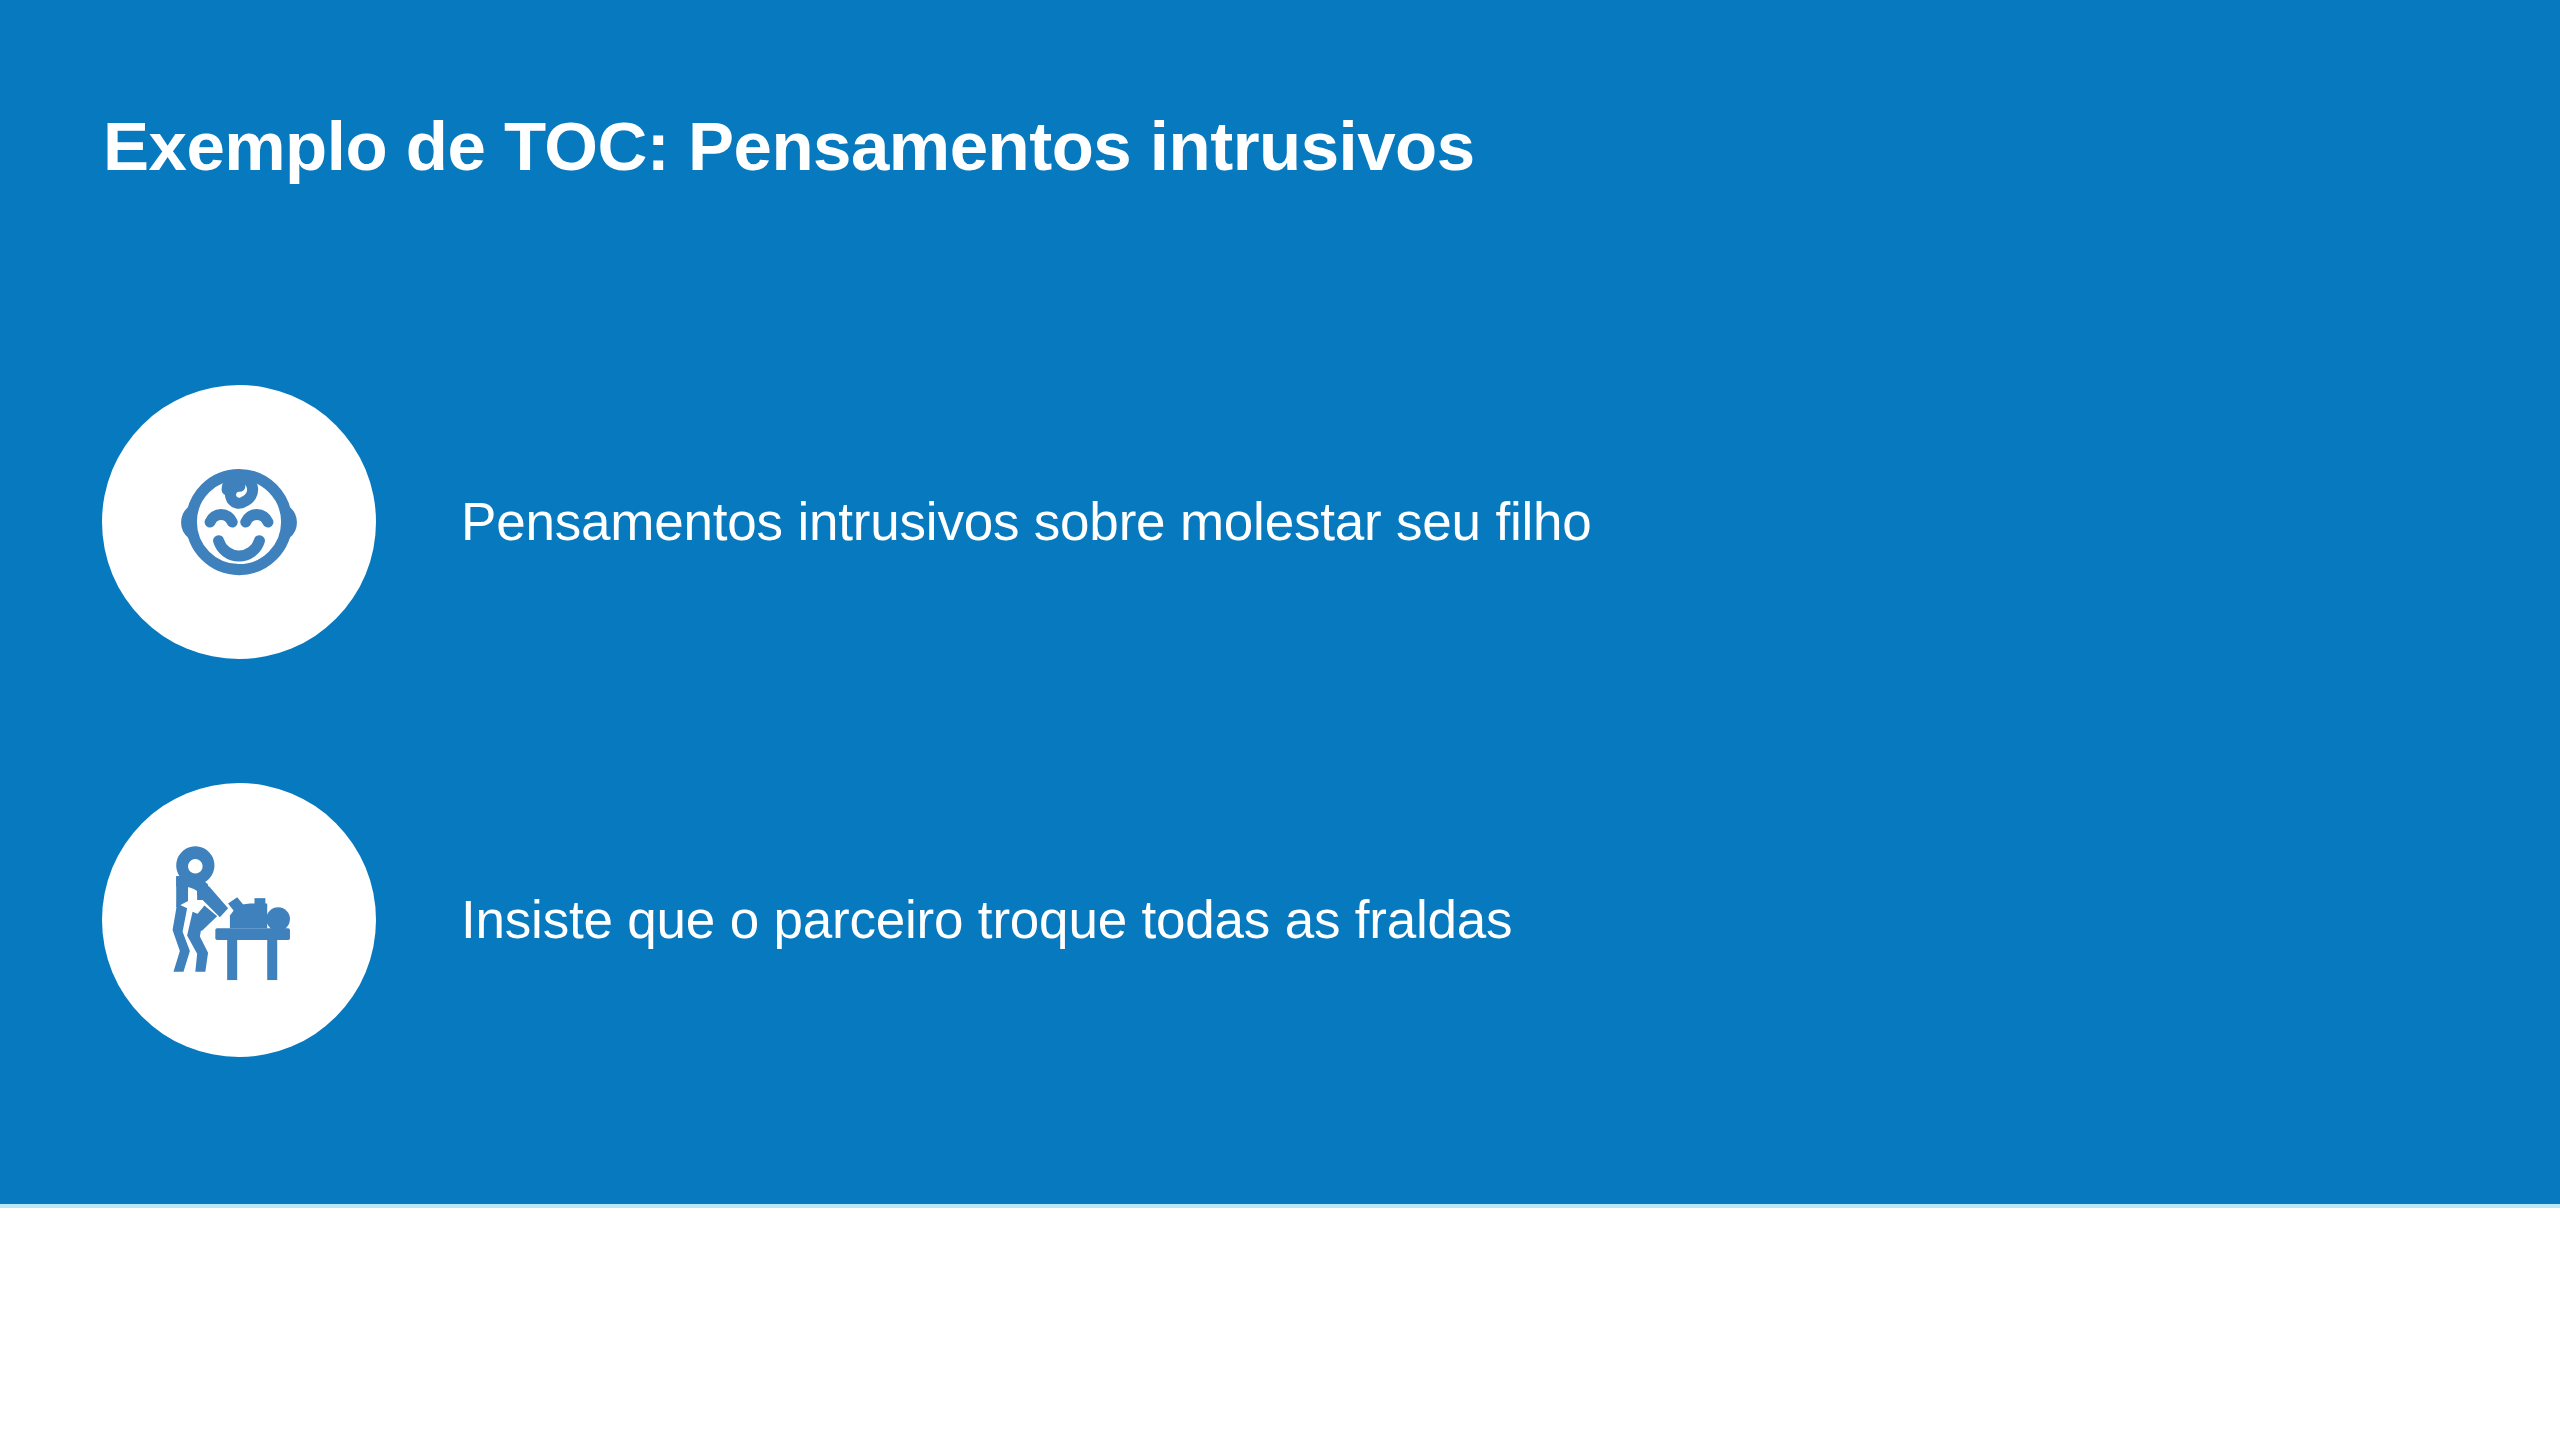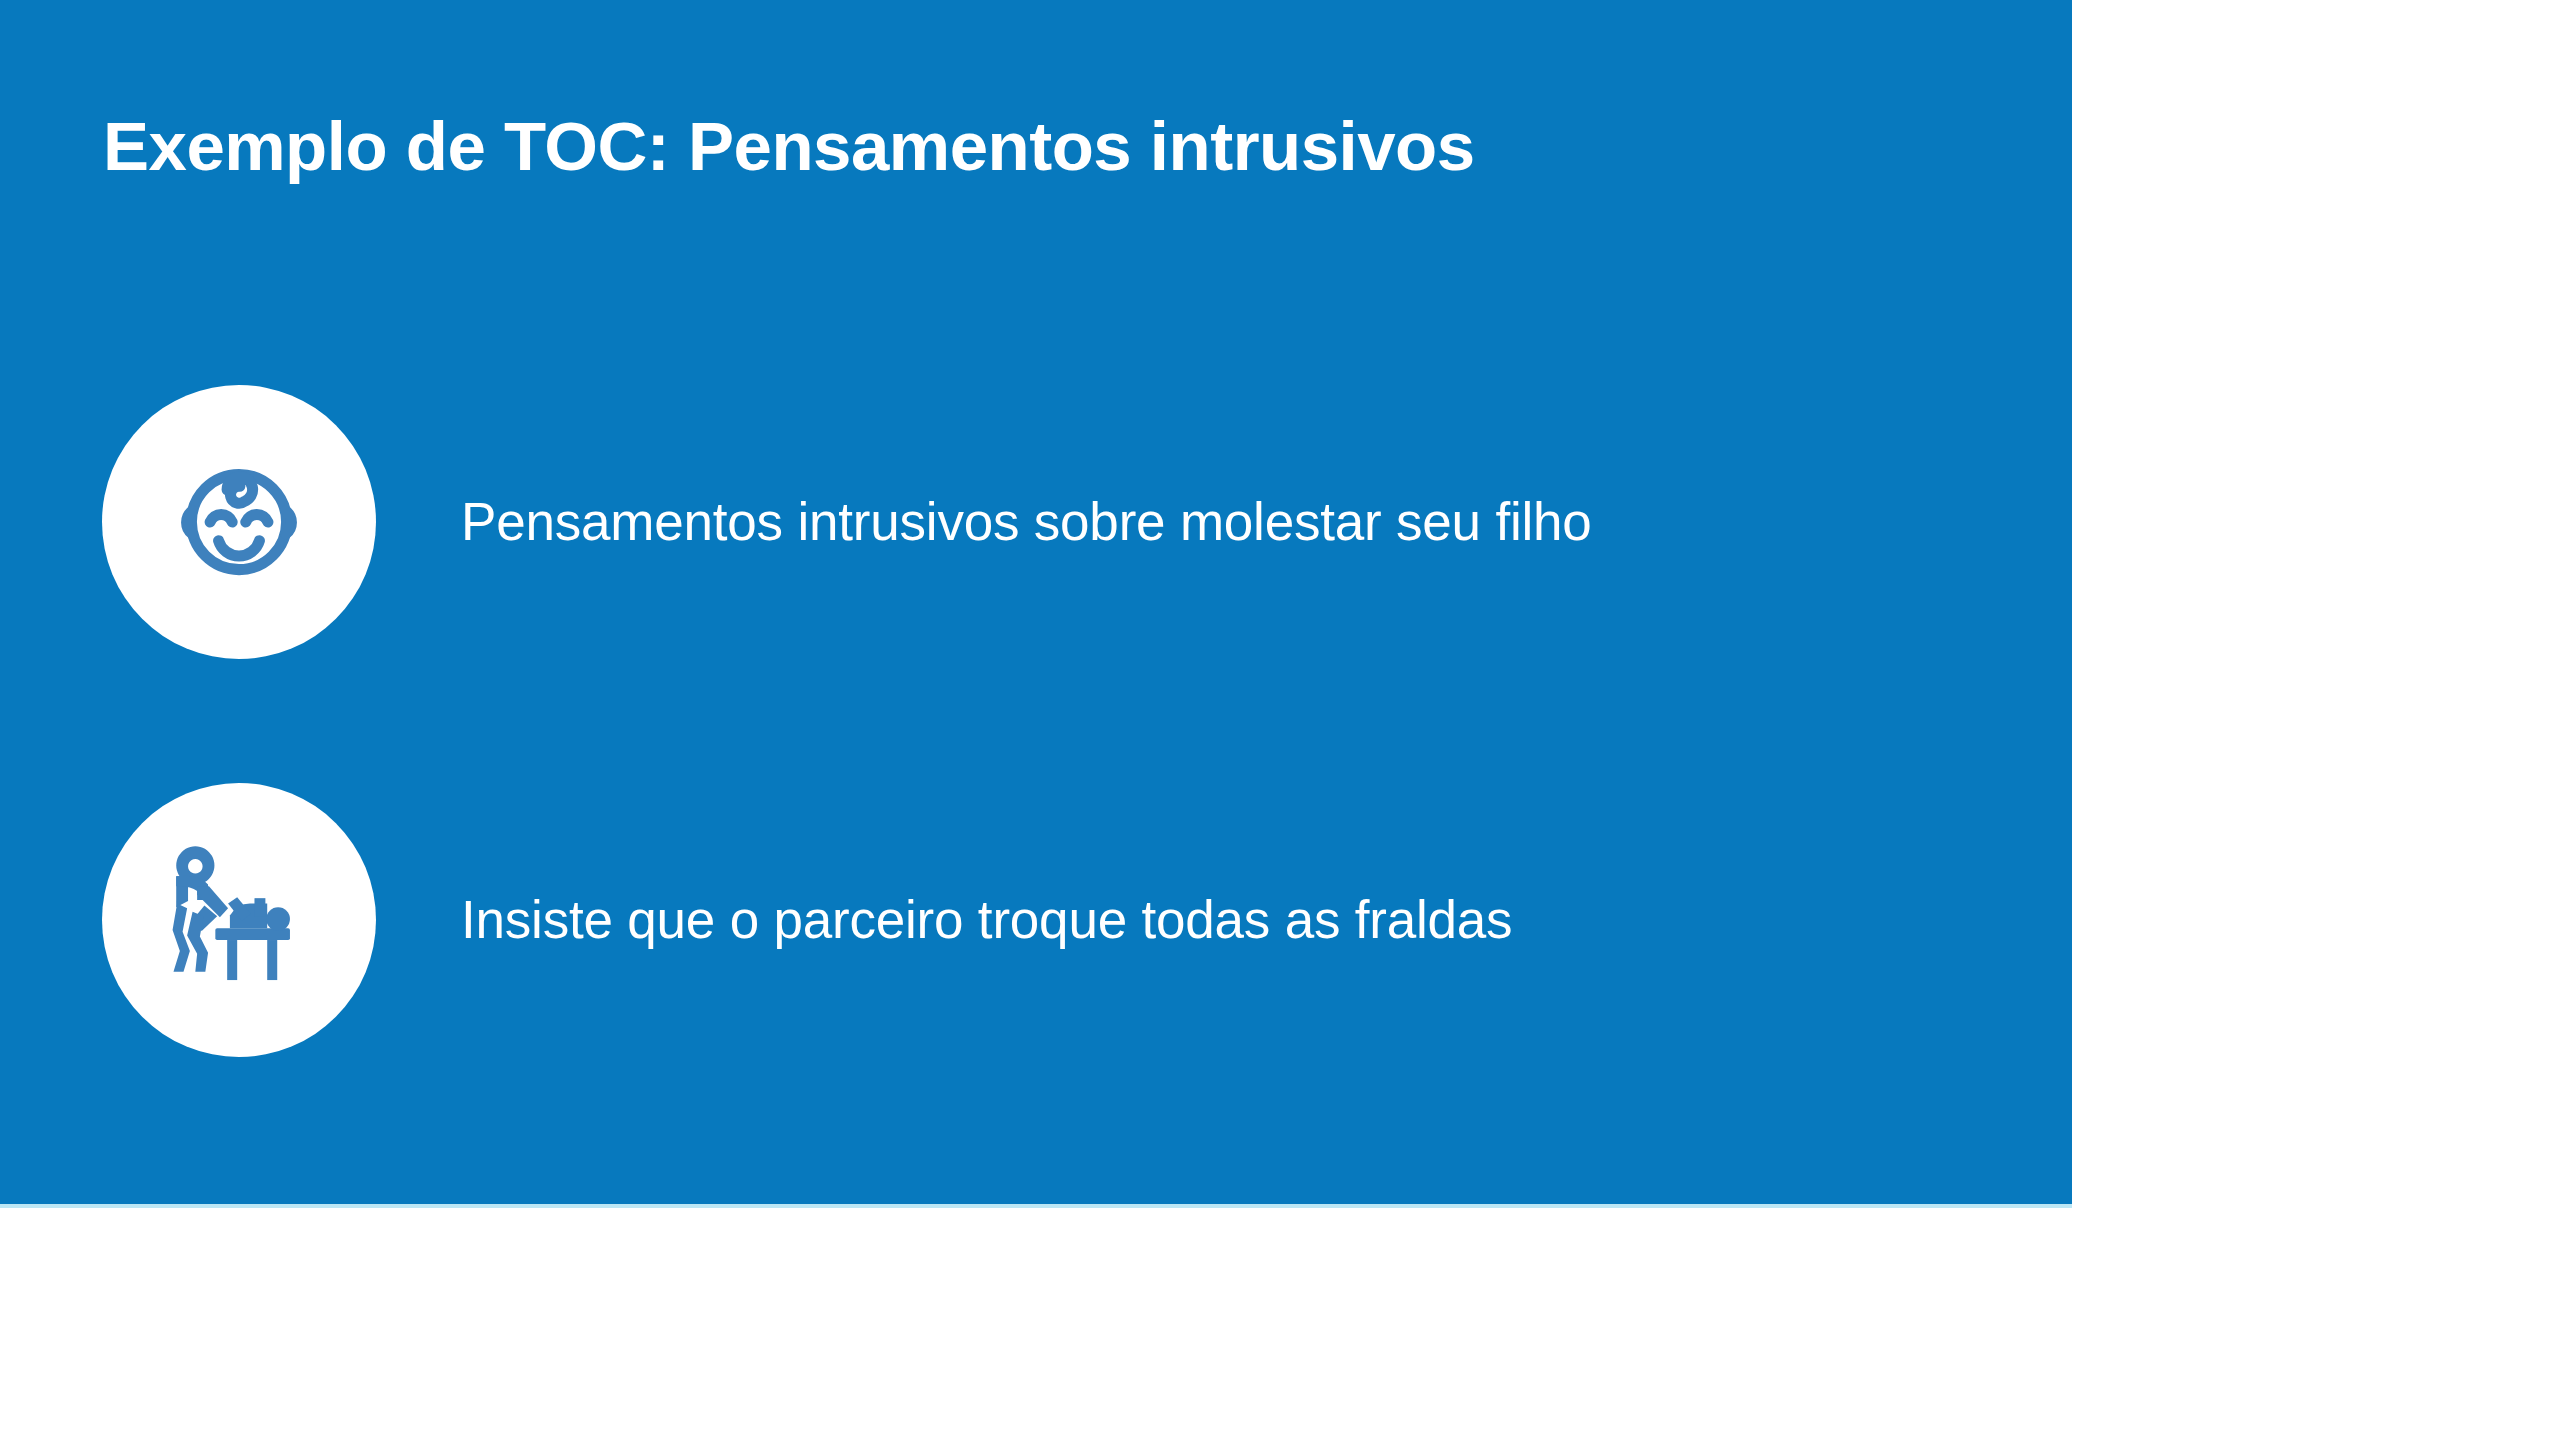--- a/index.html
+++ b/index.html
@@ -6,21 +6,21 @@
   html, body {
     margin: 0;
     padding: 0;
     background: #ffffff;
   }
   body {
     font-family: "Liberation Sans", sans-serif;
   }
   .slide {
     position: relative;
-    width: 2072px;
+    width: 2560px;
     height: 1440px;
     overflow: hidden;
     background: #ffffff;
   }
   
   .blue-panel {
     position: absolute;
     left: 0;
     top: 0;
     width: 2560px;

